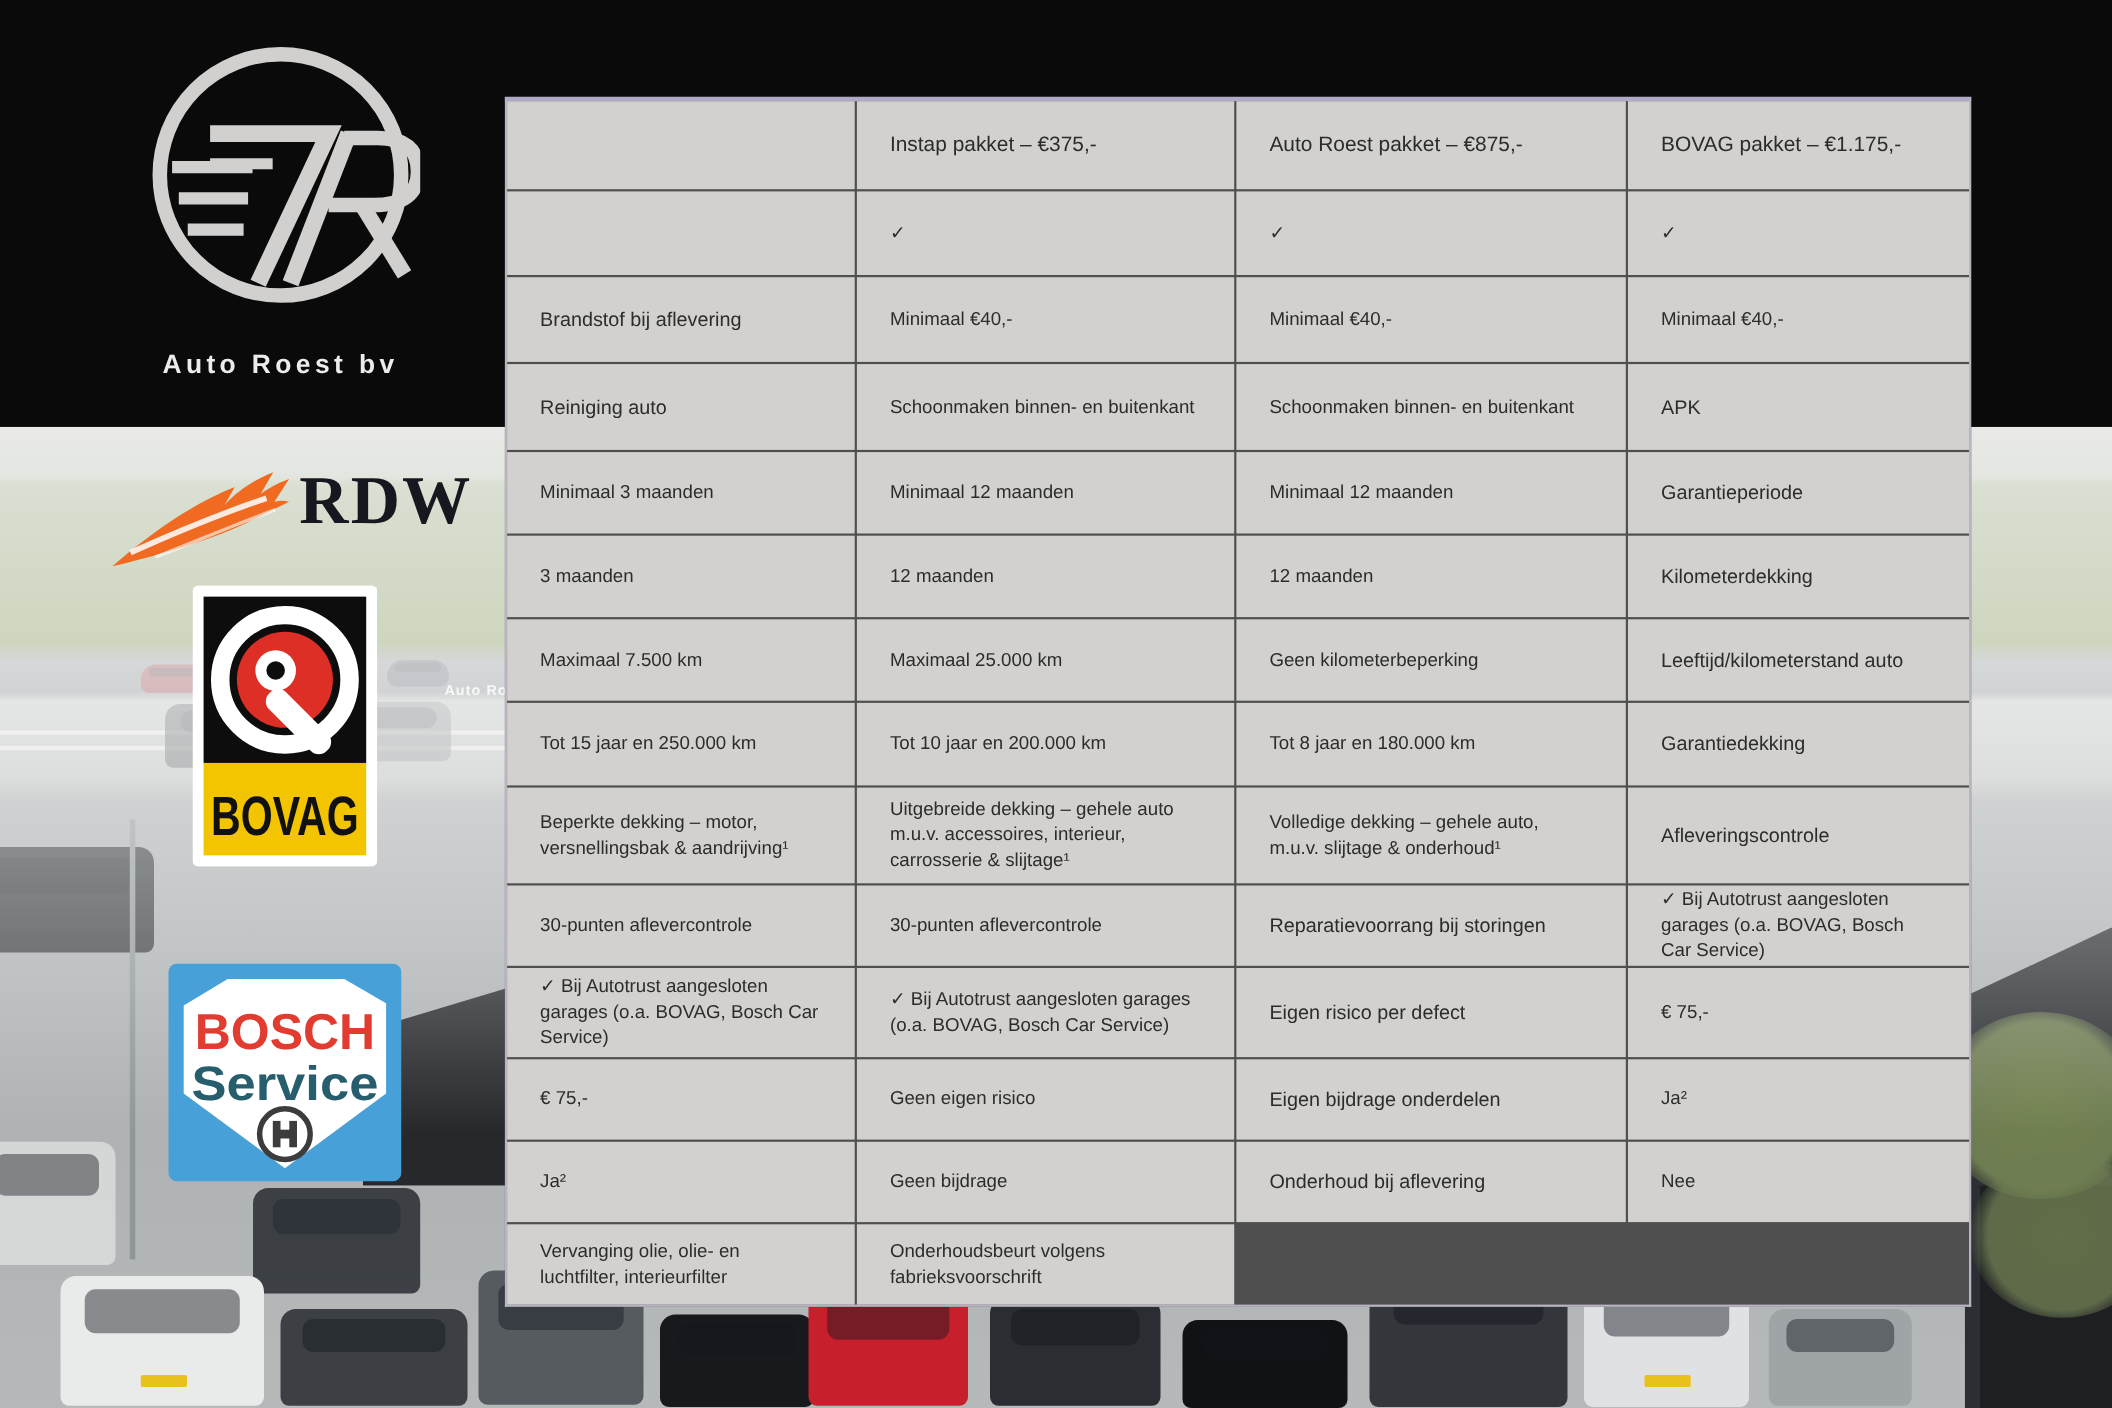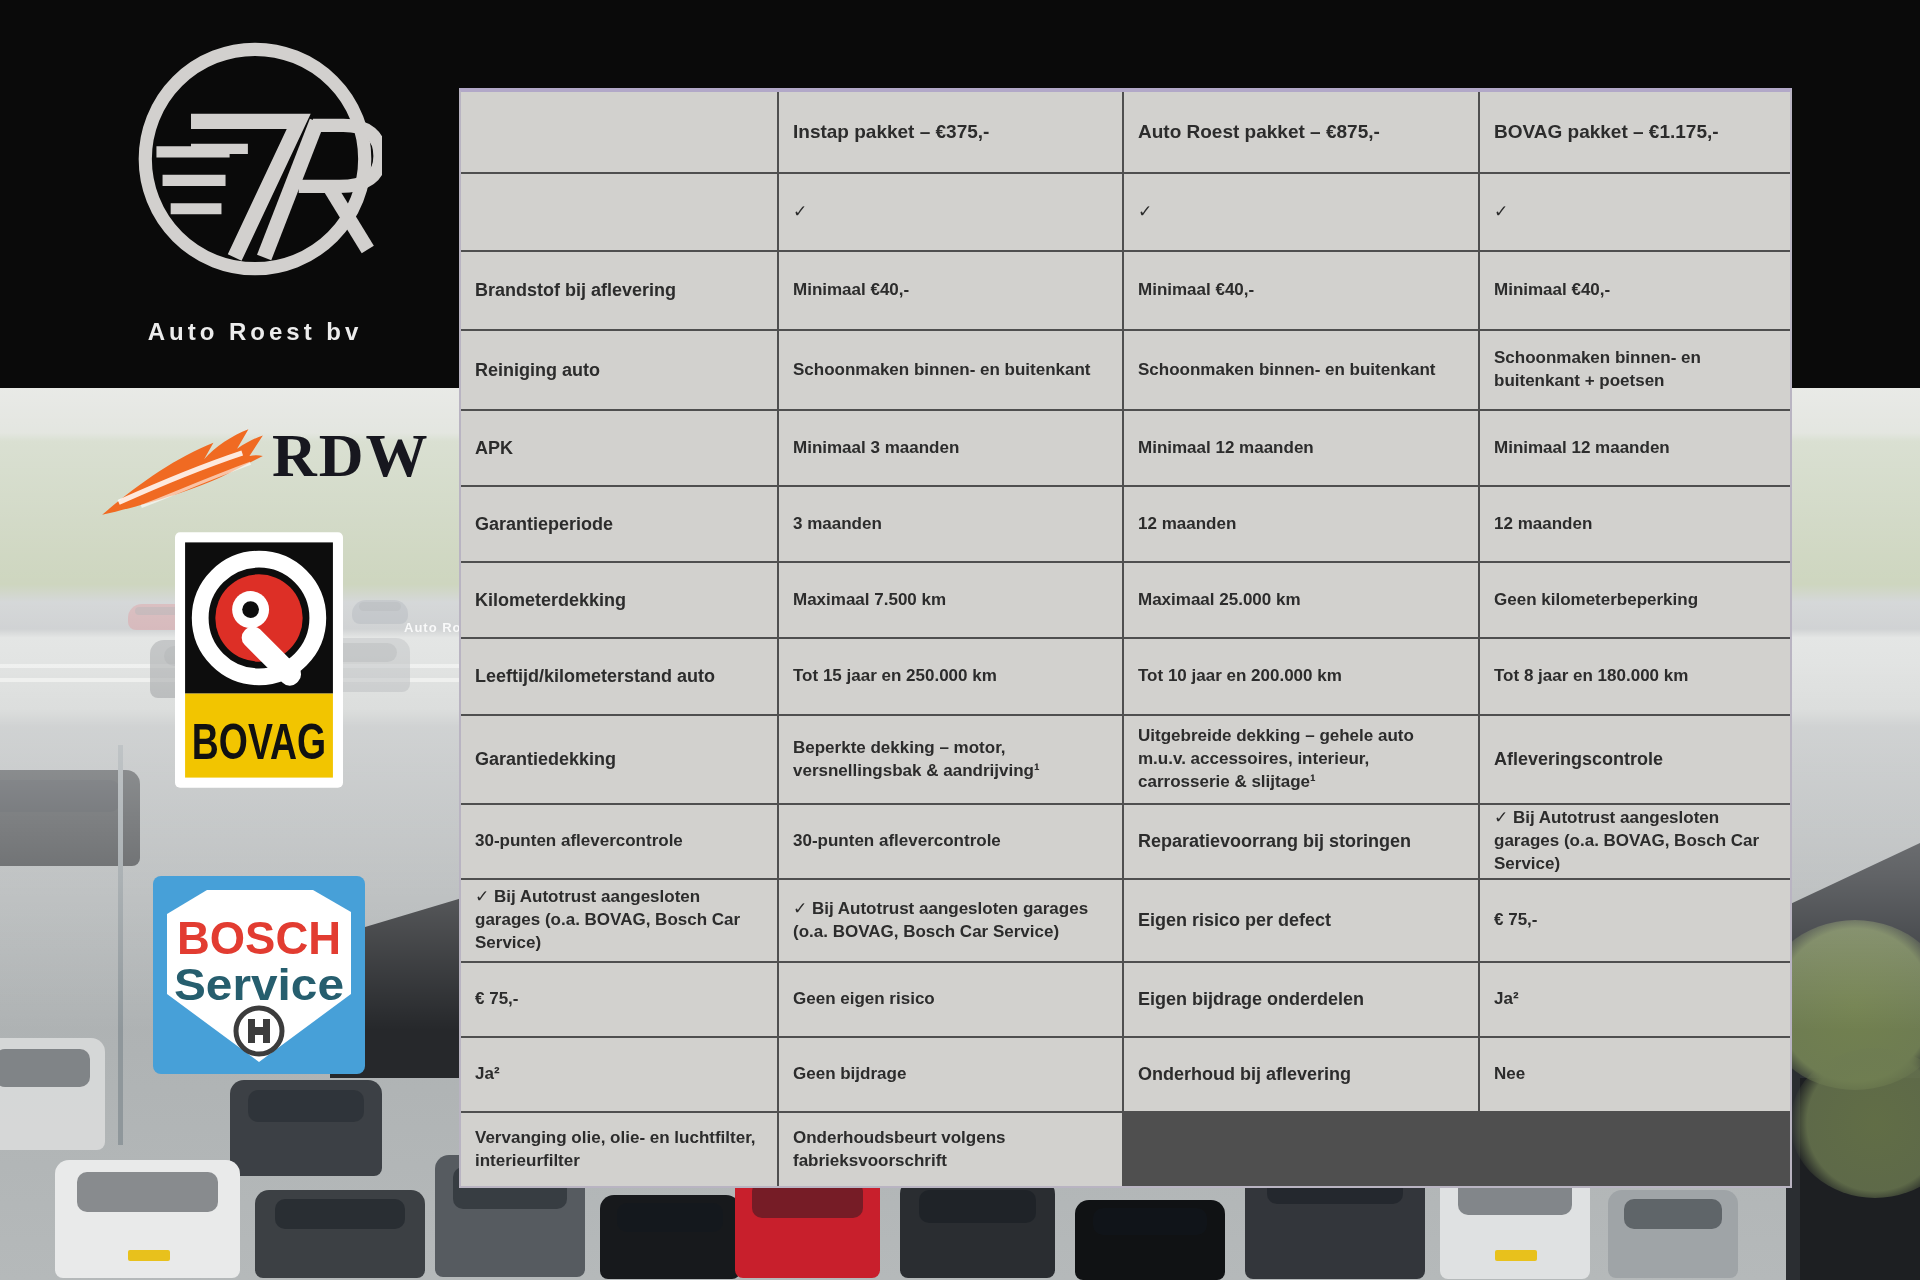--- a/index.html
+++ b/index.html
@@ -50,22 +50,22 @@
   
   .bovag{position:absolute;left:175px;top:532px;width:184px;height:256px;}
   .bosch{position:absolute;left:153px;top:876px;width:212px;height:232px;}
 
   
   .pkg-table{position:absolute;left:459px;top:88px;width:1333px;height:1100px;box-sizing:border-box;
     background:#4f4f4f;border:2px solid #b9b4c2;border-top:4px solid #b2a8c8;
     display:grid;gap:2px;
     grid-template-columns:316px 343px 354px auto;
     grid-template-rows:80px 76px 77px 78px 74px 74px 74px 75px 87px 73px 81px 73px 73px auto;}
-  .cell{background:#d2d1ce;display:flex;align-items:center;padding:8px 14px;
-    color:#2c2c2c;font-weight:bold;font-size:17px;line-height:1.35;overflow:hidden;}
+  .cell{background:#d2d1ce;display:flex;align-items:center;padding:8px 30px;
+    color:#2c2c2c;font-weight:normal;font-size:17px;line-height:1.35;overflow:hidden;}
   .cell.head{font-size:19px;}
   .cell.lbl{font-size:18px;text-align:center;}
 </style>
 </head>
 <body>
 
 <div class="stage">
 
   <div class="photo">
     <div class="building left"></div>
@@ -166,21 +166,20 @@
     <div class="cell">✓</div>
 
     <div class="cell lbl">Brandstof bij aflevering</div>
     <div class="cell">Minimaal €40,-</div>
     <div class="cell">Minimaal €40,-</div>
     <div class="cell">Minimaal €40,-</div>
 
     <div class="cell lbl">Reiniging auto</div>
     <div class="cell">Schoonmaken binnen- en buitenkant</div>
     <div class="cell">Schoonmaken binnen- en buitenkant</div>
-    <div class="cell">Schoonmaken binnen- en buitenkant + poetsen</div>
 
     <div class="cell lbl">APK</div>
     <div class="cell">Minimaal 3 maanden</div>
     <div class="cell">Minimaal 12 maanden</div>
     <div class="cell">Minimaal 12 maanden</div>
 
     <div class="cell lbl">Garantieperiode</div>
     <div class="cell">3 maanden</div>
     <div class="cell">12 maanden</div>
     <div class="cell">12 maanden</div>
@@ -191,20 +190,21 @@
     <div class="cell">Geen kilometerbeperking</div>
 
     <div class="cell lbl">Leeftijd/kilometerstand auto</div>
     <div class="cell">Tot 15 jaar en 250.000 km</div>
     <div class="cell">Tot 10 jaar en 200.000 km</div>
     <div class="cell">Tot 8 jaar en 180.000 km</div>
 
     <div class="cell lbl">Garantiedekking</div>
     <div class="cell">Beperkte dekking – motor, versnellingsbak &amp; aandrijving¹</div>
     <div class="cell">Uitgebreide dekking – gehele auto m.u.v. accessoires, interieur, carrosserie &amp; slijtage¹</div>
+    <div class="cell">Volledige dekking – gehele auto, m.u.v. slijtage &amp; onderhoud¹</div>
 
     <div class="cell lbl">Afleveringscontrole</div>
     <div class="cell">30-punten aflevercontrole</div>
     <div class="cell">30-punten aflevercontrole</div>
 
     <div class="cell lbl">Reparatievoorrang bij storingen</div>
     <div class="cell">✓ Bij Autotrust aangesloten garages (o.a. BOVAG, Bosch Car Service)</div>
     <div class="cell">✓ Bij Autotrust aangesloten garages (o.a. BOVAG, Bosch Car Service)</div>
     <div class="cell">✓ Bij Autotrust aangesloten garages (o.a. BOVAG, Bosch Car Service)</div>
 

